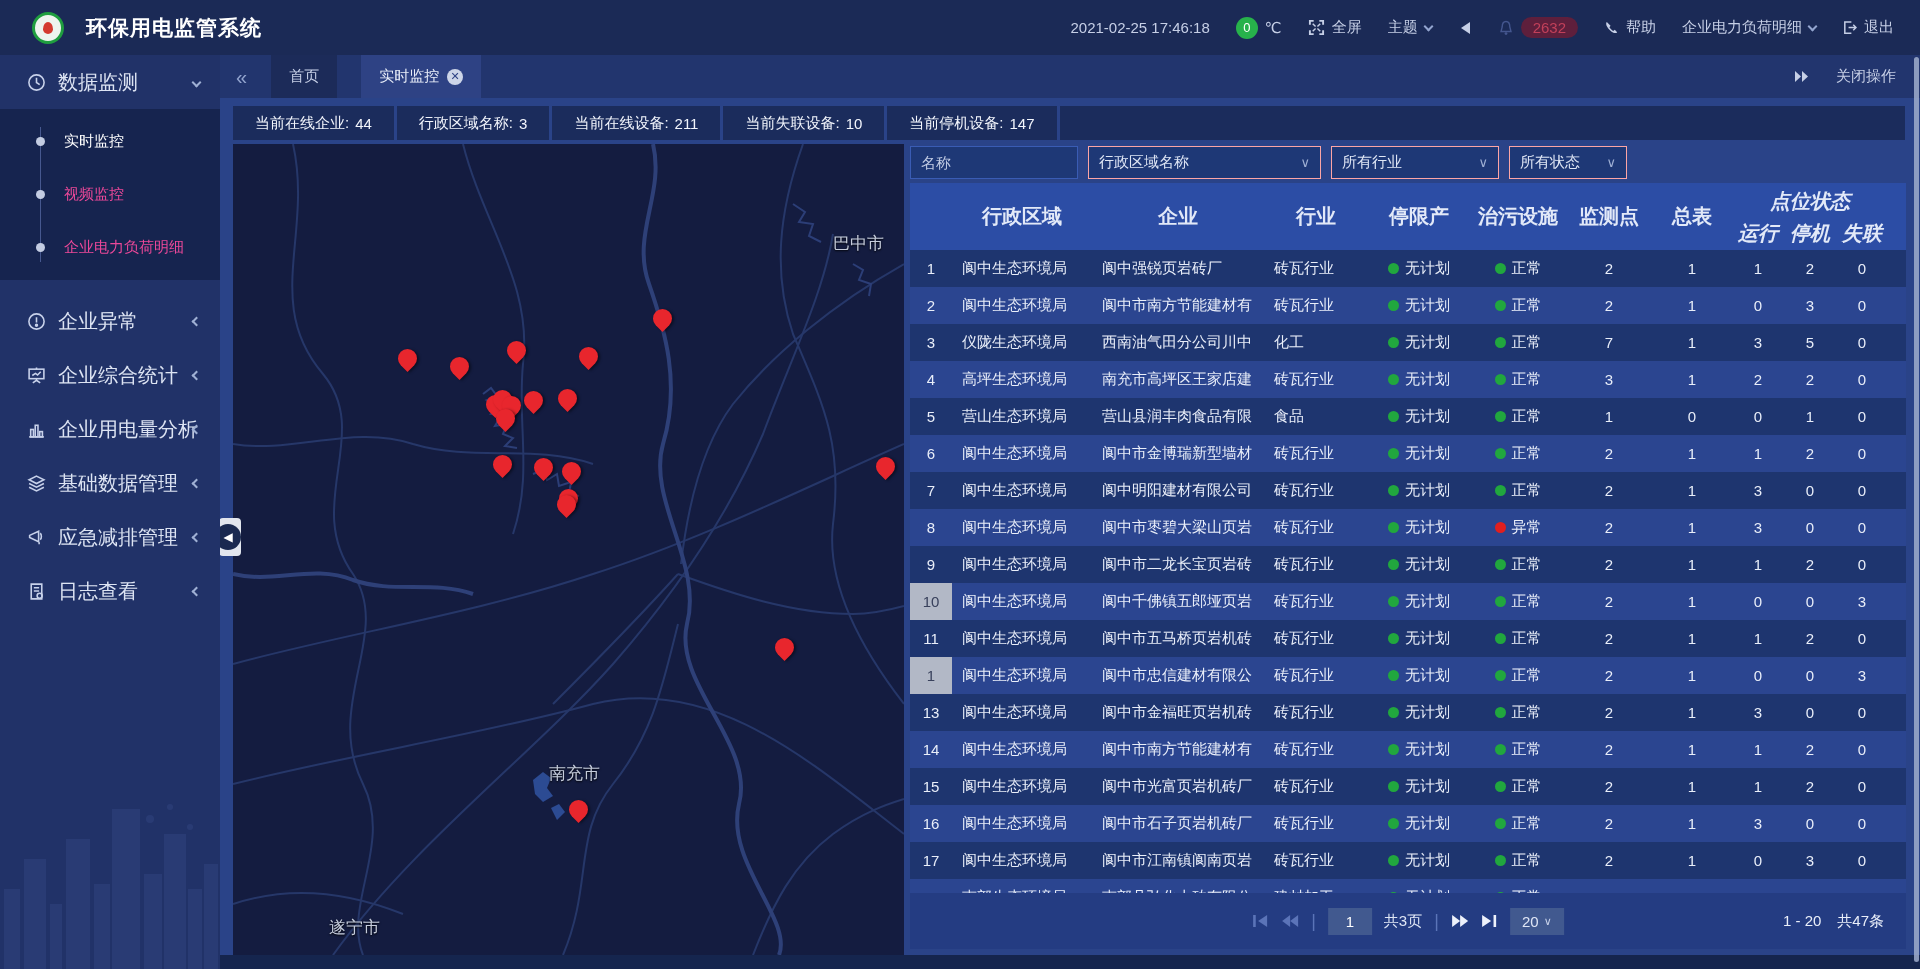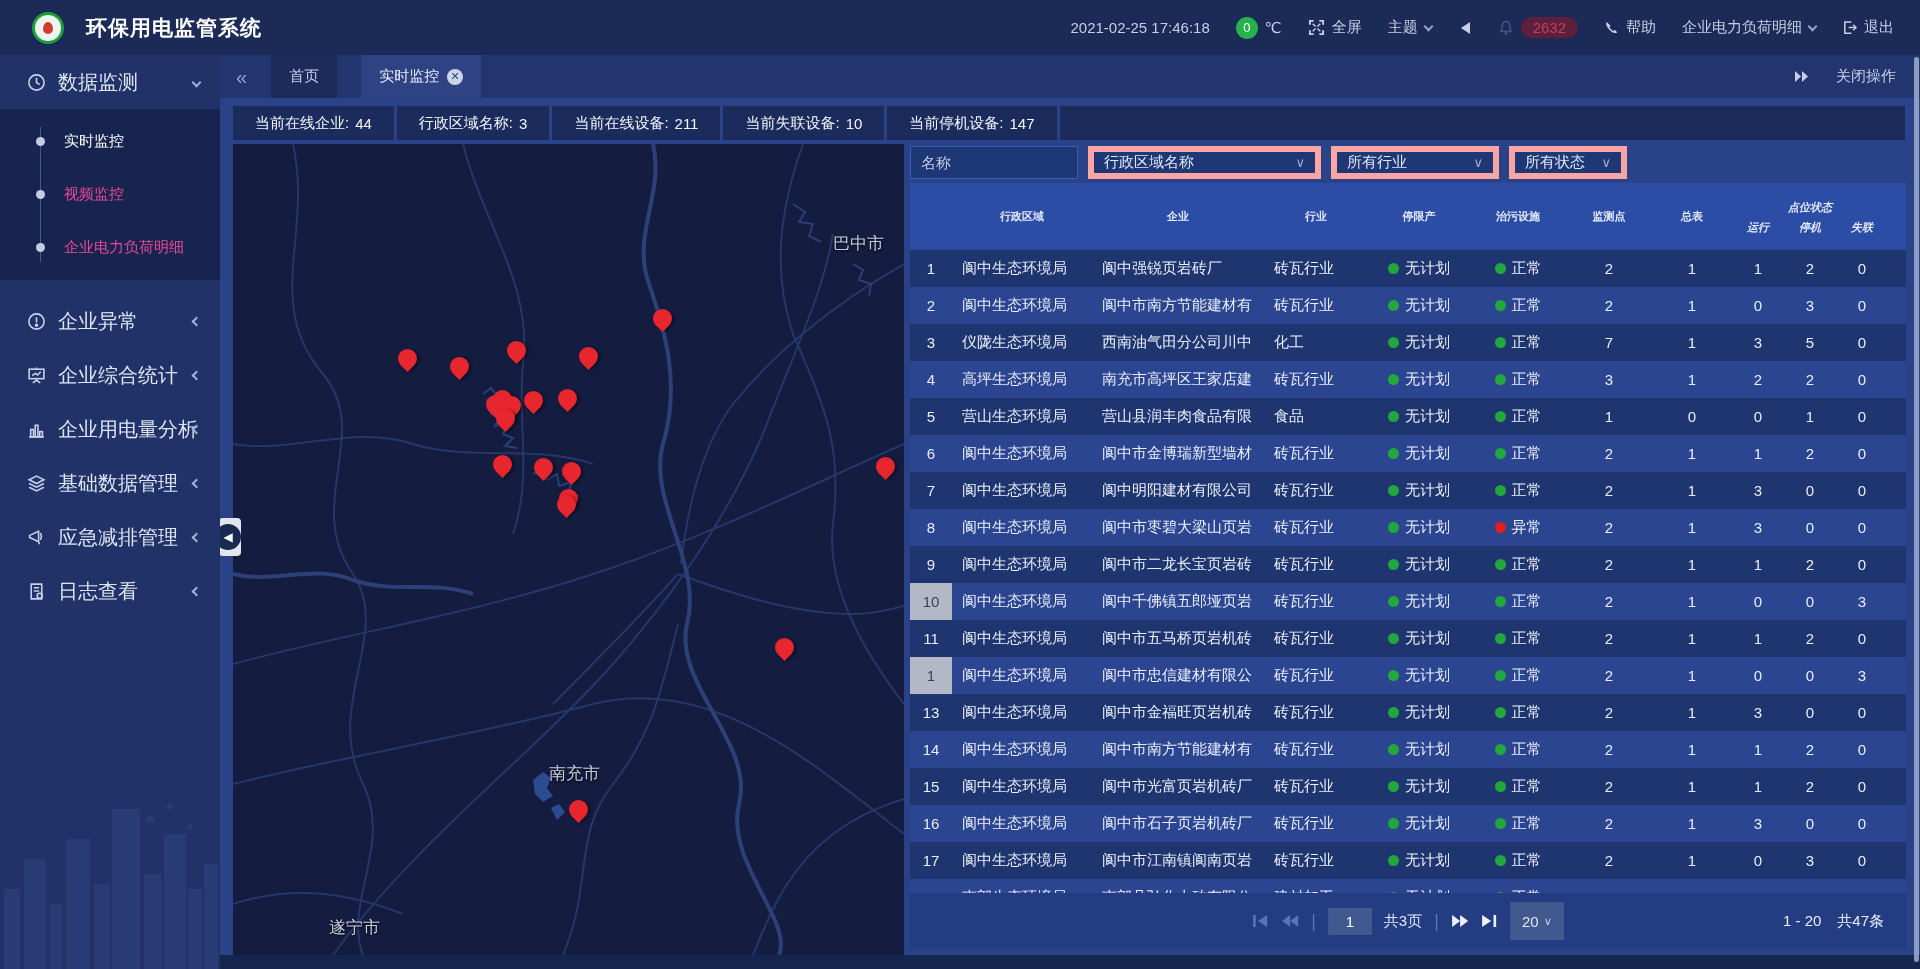--- a/index.html
+++ b/index.html
@@ -69,30 +69,30 @@
   .collapse-handle{position:absolute;left:219px;top:518px;width:22px;height:38px;background:#e2e6ee;
        border-radius:4px;z-index:15;}
   .collapse-handle .knob{position:absolute;left:-4px;top:6px;width:26px;height:26px;border-radius:50%;
        background:#1a2950;color:#fff;font-size:12px;display:flex;align-items:center;justify-content:center;}
 
   
   .filters{position:absolute;left:910px;top:146px;height:33px;display:flex;gap:10px;z-index:5;}
   .f-input{width:168px;height:33px;background:#1e3876;border:1px solid #3a5cb4;color:#e8edf8;
            font-size:15px;padding:0 10px;font-family:inherit;}
   .f-input::placeholder{color:#c2cce4;opacity:1;}
-  .f-select{height:33px;background:#1e3876;border:6px solid #fca5a5;display:flex;align-items:center;
+  .f-select{height:33px;background:#1e3876;border:1px solid #fca5a5;display:flex;align-items:center;
             justify-content:space-between;padding:4px 10px;font-size:15px;color:#dfe6f5;cursor:pointer;}
   .f-select .v{color:#9fb0d4;font-size:13px;margin-left:8px;}
   .w-region{width:233px;} .w-industry{width:168px;} .w-status{width:118px;}
 
   
   .tpanel{position:absolute;left:910px;top:183px;width:996px;height:766px;}
   .thead{height:67px;background:#2c4da5;display:grid;
          grid-template-columns:42px 140px 172px 104px 102px 96px 86px 80px 52px 52px 52px;
-         grid-template-rows:34px 33px;font-size:11px;font-weight:bold;color:#e2e9f8;}
+         grid-template-rows:34px 33px;font-size:20px;font-weight:bold;color:#e2e9f8;}
   .th{grid-row:1/3;display:flex;align-items:center;justify-content:center;}
   .th-group{grid-row:1;grid-column:9/12;display:flex;align-items:flex-end;justify-content:center;
             font-style:italic;padding-bottom:2px;}
   .th-sub{grid-row:2;display:flex;align-items:flex-start;justify-content:center;font-style:italic;padding-top:3px;}
   .tbody{height:643px;overflow:hidden;}
   .tr{height:37px;display:grid;grid-template-columns:42px 140px 172px 104px 102px 96px 86px 80px 52px 52px 52px;
       font-size:15px;color:#e9eef9;cursor:default;}
   .tr.odd{background:#1e356f;}
   .tr.even{background:#2b4590;}
   .td{height:100%;display:flex;align-items:center;justify-content:center;overflow:hidden;white-space:nowrap;}
@@ -102,21 +102,21 @@
   .td .dot{width:11px;height:11px;border-radius:50%;margin-right:6px;flex:none;}
 
   
   .pager{position:absolute;left:910px;top:893px;width:996px;height:56px;background:#243c82;
          display:flex;align-items:center;font-size:15px;color:#dfe6f5;}
   .pager-center{position:absolute;left:50%;transform:translateX(-50%);display:flex;align-items:center;gap:12px;}
   .pg-ic{display:flex;align-items:center;}
   .pg-sep{color:#5b74b8;font-size:18px;}
   .pg-input{width:44px;height:27px;background:#41598f;color:#fff;text-align:center;border:none;
             font-size:15px;font-family:inherit;}
-  .pg-size{width:54px;height:38px;background:#41598f;display:flex;align-items:center;justify-content:center;
+  .pg-size{width:54px;height:27px;background:#41598f;display:flex;align-items:center;justify-content:center;
            gap:5px;cursor:pointer;}
   .pg-size .v{font-size:11px;color:#c9d3ea;}
   .pager-right{margin-left:auto;padding-right:22px;display:flex;gap:16px;color:#e9eef9;}
 
   .scroll-edge{position:absolute;right:1px;top:57px;width:5px;height:905px;background:#9fadcc;
                border-radius:3px;opacity:.85;z-index:40;}
   .bottom-strip{position:absolute;left:220px;top:955px;width:1700px;height:14px;background:#15254e;}
 </style>
 </head>
 <body>

